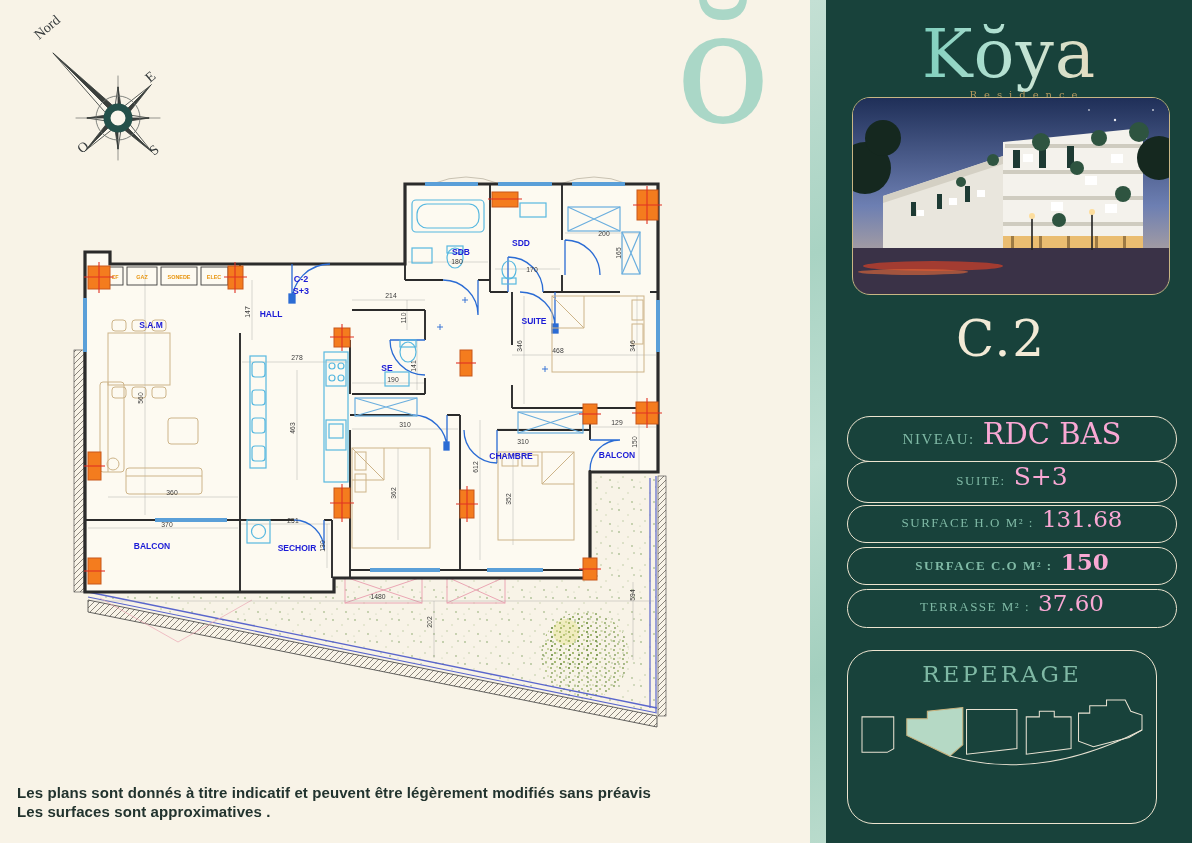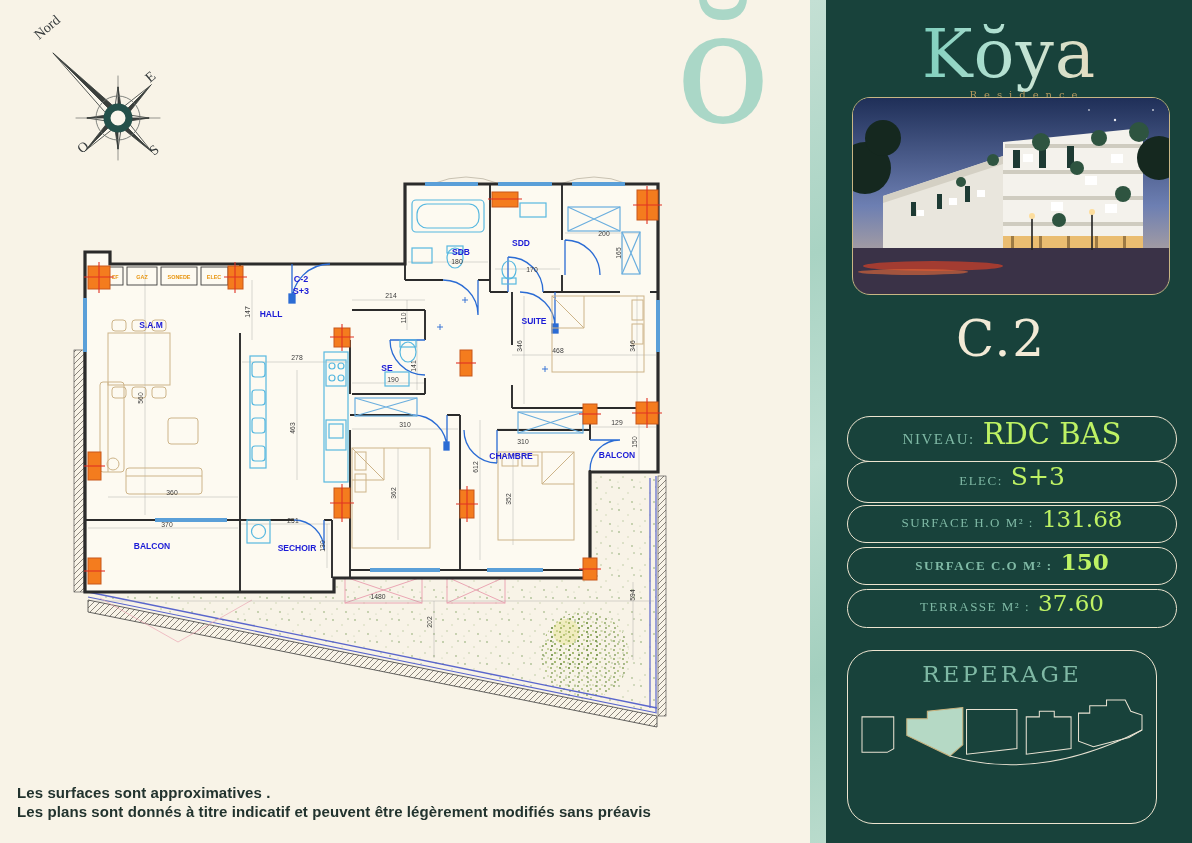--- a/index.html
+++ b/index.html
@@ -27,21 +27,21 @@
   .brand-sub{margin-top:-4px;color:#b5985e;font-family:"DejaVu Serif",serif;
       font-size:10px;letter-spacing:7px;padding-left:36px;}
   .photo{position:absolute;left:42px;top:97px;width:316px;height:196px;border-radius:18px;
       border:1px solid #c8b684;overflow:hidden;}
   .unit{position:absolute;left:16px;top:310px;width:350px;text-align:center;
       font-family:"DejaVu Serif",serif;font-size:50px;color:#f2ead6;letter-spacing:2px;}
   .spec{position:absolute;left:37px;width:308px;border:1.5px solid #ece4cf;border-radius:22px;
       display:flex;align-items:baseline;justify-content:center;gap:8px;color:#f2ead6;
       padding:0 10px;}
   .spec .lbl{font-family:"Liberation Serif",serif;color:#7fb9a5;letter-spacing:1.5px;font-size:13px;}
-  .spec .val{font-family:"DejaVu Serif",serif;color:#bef264;}
+  .spec .val{font-family:"DejaVu Serif",serif;color:#f9a8d4;}
   .spec.s0{top:416px;height:44px;border-radius:24px;}
   .spec.s0 .lbl{font-size:15px;} .spec.s0 .val{font-size:29px;}
   .spec.s1{top:461px;height:40px;} .spec.s1 .val{font-size:25px;}
   .spec.s2{top:505px;height:36px;} .spec.s2 .val{font-size:23px;}
   .spec.s3{top:547px;height:36px;font-weight:bold;} .spec.s3 .val{font-size:23px;}
   .spec.s4{top:589px;height:37px;} .spec.s4 .val{font-size:23px;}
   .reperage{position:absolute;left:37px;top:650px;width:308px;height:172px;
       border:1.5px solid #ece4cf;border-radius:26px;text-align:center;}
   .reperage .title{margin-top:10px;font-family:"DejaVu Serif",serif;font-size:23px;
       color:#7fb9a5;letter-spacing:3px;}
@@ -349,22 +349,22 @@
       <text x="167" y="527">370</text>
       <text x="293" y="523">251</text>
       <text x="325" y="546" transform="rotate(-90 325 546)">130</text>
       <text x="378" y="599">1480</text>
       <text x="432" y="622" transform="rotate(-90 432 622)">202</text>
       <text x="635" y="595" transform="rotate(-90 635 595)">594</text>
     </g>
   </svg>
 
   <div class="footer">
+    <div>Les plans sont donnés à titre indicatif et peuvent être légèrement modifiés sans préavis</div>
     <div>Les surfaces sont approximatives .</div>
-    <div>Les plans sont donnés à titre indicatif et peuvent être légèrement modifiés sans préavis</div>
   </div>
 </div>
 
 <div class="sidebar">
   <div class="mint-strip"></div>
 
   <div class="brand">
     <div class="brand-name">Kŏya</div>
     <div class="brand-sub">Residence</div>
   </div>
@@ -447,21 +447,21 @@
     </svg>
   </div>
 
   <div class="unit">C.2</div>
 
   <div class="spec s0">
     <span class="lbl">NIVEAU:</span>
     <span class="val">RDC BAS</span>
   </div>
   <div class="spec s1">
-    <span class="lbl">ELEC:</span>
+    <span class="lbl">SUITE:</span>
     <span class="val">S+3</span>
   </div>
   <div class="spec s2">
     <span class="lbl">SURFACE H.O M² :</span>
     <span class="val">131.68</span>
   </div>
   <div class="spec s3">
     <span class="lbl">SURFACE C.O M² :</span>
     <span class="val">150</span>
   </div>

